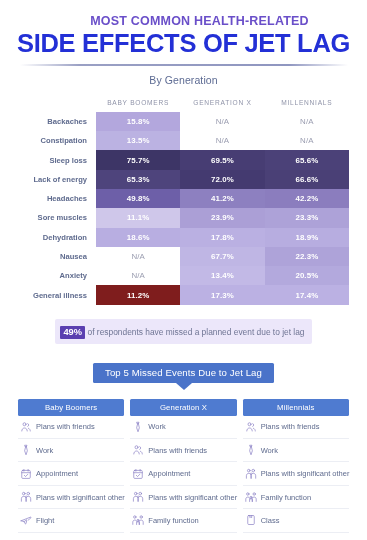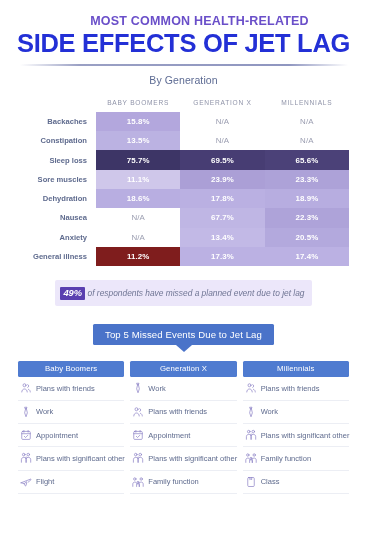--- a/index.html
+++ b/index.html
@@ -50,21 +50,20 @@
     font-weight: bold; color: #ffffff; letter-spacing: .1px;
   }
   td.cell.na { color: #9a9db0; font-weight: normal; background: #ffffff !important; }
 
   
   .stat-row { margin-top: 14px; text-align: center; }
   .stat-pill {
     display: inline-block; background: #ece7fa;
     padding: 3.5px 7px 4px 5px; border-radius: 2px;
     white-space: nowrap;
-    font-style: italic;
   }
   .stat-num {
     display: inline-block; background: #5a3fb0; color: #fff;
     font-size: 9.3px; font-weight: bold; padding: 1.5px 3px;
     border-radius: 1px; vertical-align: middle;
   }
   .stat-text {
     font-size: 8.4px; color: #6f7594; vertical-align: middle;
     margin-left: 2.5px;
   }
@@ -141,20 +140,32 @@
             <td class="cell na">N/A</td>
             <td class="cell na">N/A</td>
           </tr>
           <tr>
             <th class="rowlabel">Sleep loss</th>
             <td class="cell" style="background: rgb(61, 53, 102);">75.7%</td>
             <td class="cell" style="background: rgb(71, 61, 115);">69.5%</td>
             <td class="cell" style="background: rgb(75, 65, 120);">65.6%</td>
           </tr>
           <tr>
+            <th class="rowlabel">Lack of energy</th>
+            <td class="cell" style="background: rgb(78, 68, 124);">65.3%</td>
+            <td class="cell" style="background: rgb(68, 58, 112);">72.0%</td>
+            <td class="cell" style="background: rgb(74, 64, 118);">66.6%</td>
+          </tr>
+          <tr>
+            <th class="rowlabel">Headaches</th>
+            <td class="cell" style="background: rgb(109, 95, 168);">49.8%</td>
+            <td class="cell" style="background: rgb(141, 128, 192);">41.2%</td>
+            <td class="cell" style="background: rgb(139, 125, 190);">42.2%</td>
+          </tr>
+          <tr>
             <th class="rowlabel">Sore muscles</th>
             <td class="cell" style="background: rgb(207, 199, 234);">11.1%</td>
             <td class="cell" style="background: rgb(171, 159, 214);">23.9%</td>
             <td class="cell" style="background: rgb(173, 162, 216);">23.3%</td>
           </tr>
           <tr>
             <th class="rowlabel">Dehydration</th>
             <td class="cell" style="background: rgb(184, 174, 225);">18.6%</td>
             <td class="cell" style="background: rgb(186, 176, 226);">17.8%</td>
             <td class="cell" style="background: rgb(183, 173, 224);">18.9%</td>

